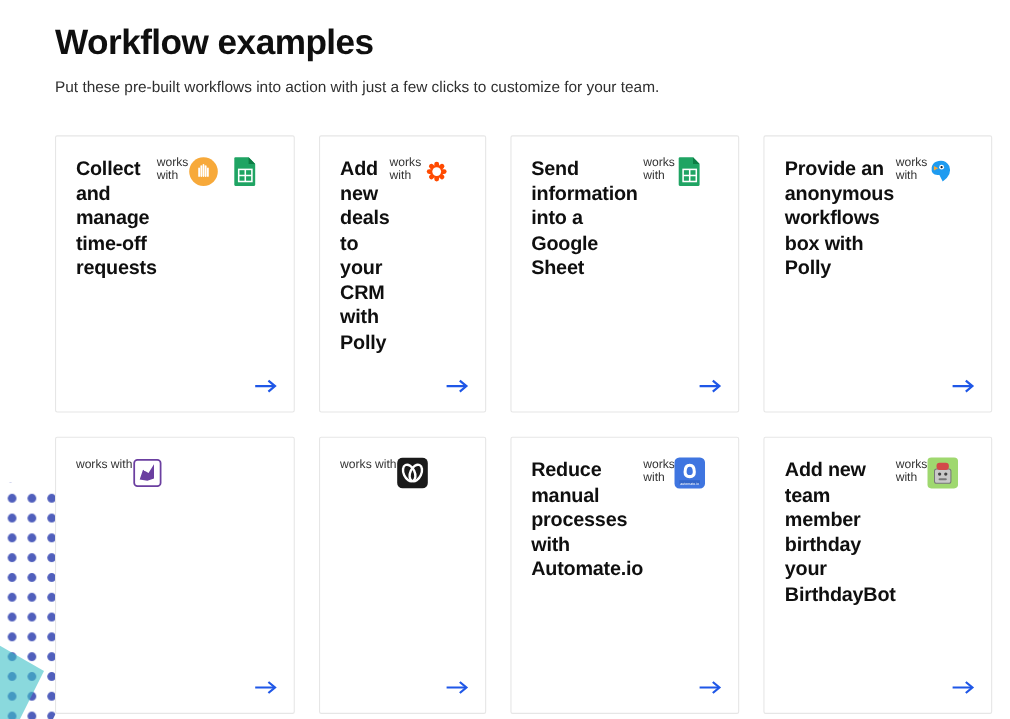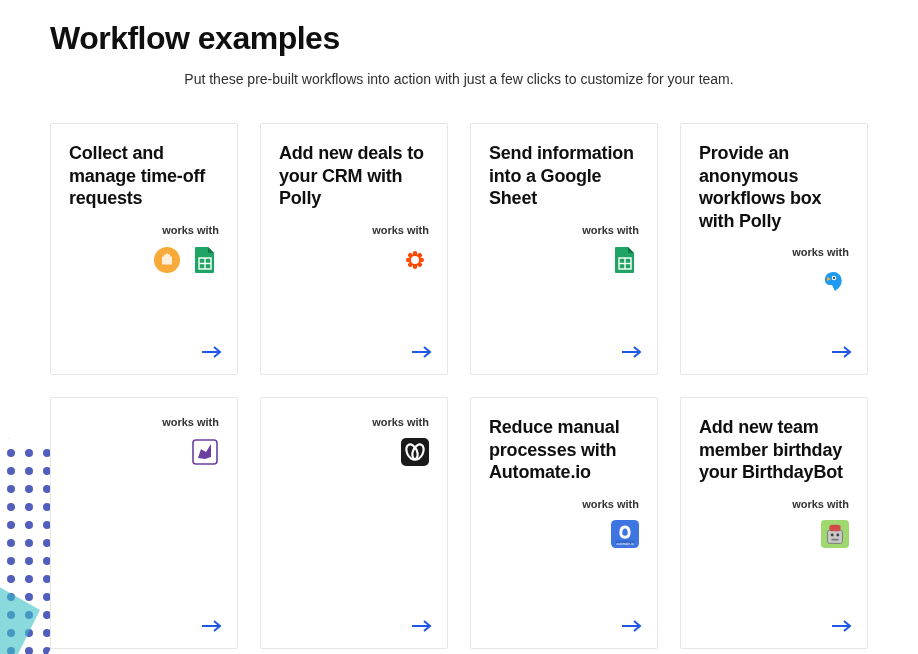--- a/index.html
+++ b/index.html
@@ -14,55 +14,53 @@
     .container {
       padding: 20px 50px 30px 50px;
     }
     .page-title {
       font-size: 32px;
       font-weight: 800;
       letter-spacing: -0.5px;
       margin-bottom: 14px;
     }
     .page-subtitle {
-      text-align: center;
+      text-align: left;
       font-size: 14px;
       color: #2f2f2f;
       margin-bottom: 36px;
     }
     .grid {
       display: grid;
       grid-template-columns: repeat(4, 1fr);
       gap: 22px;
     }
     .card {
       background: #fff;
       border: 1px solid #e6e6e6;
       border-radius: 2px;
-      padding: 18px 18px 14px 18px;
+      padding: 18px 30px 14px 18px;
       display: flex;
-      flex-direction: column;
+      flex-direction: row;
       min-height: 252px;
       position: relative;
       cursor: pointer;
-      align-items: flex-end;
     }
     .card-title {
       font-size: 18px;
       font-weight: 800;
       line-height: 1.25;
       letter-spacing: -0.2px;
       margin-bottom: 14px;
       color: #0f0f0f;
     }
     .works-with {
       font-size: 11px;
       color: #333;
       margin-bottom: 10px;
-      font-weight: bold;
     }
     .icons-row {
       display: flex;
       gap: 10px;
     }
     .integration-icon {
       width: 28px;
       height: 28px;
       display: inline-flex;
       align-items: center;

